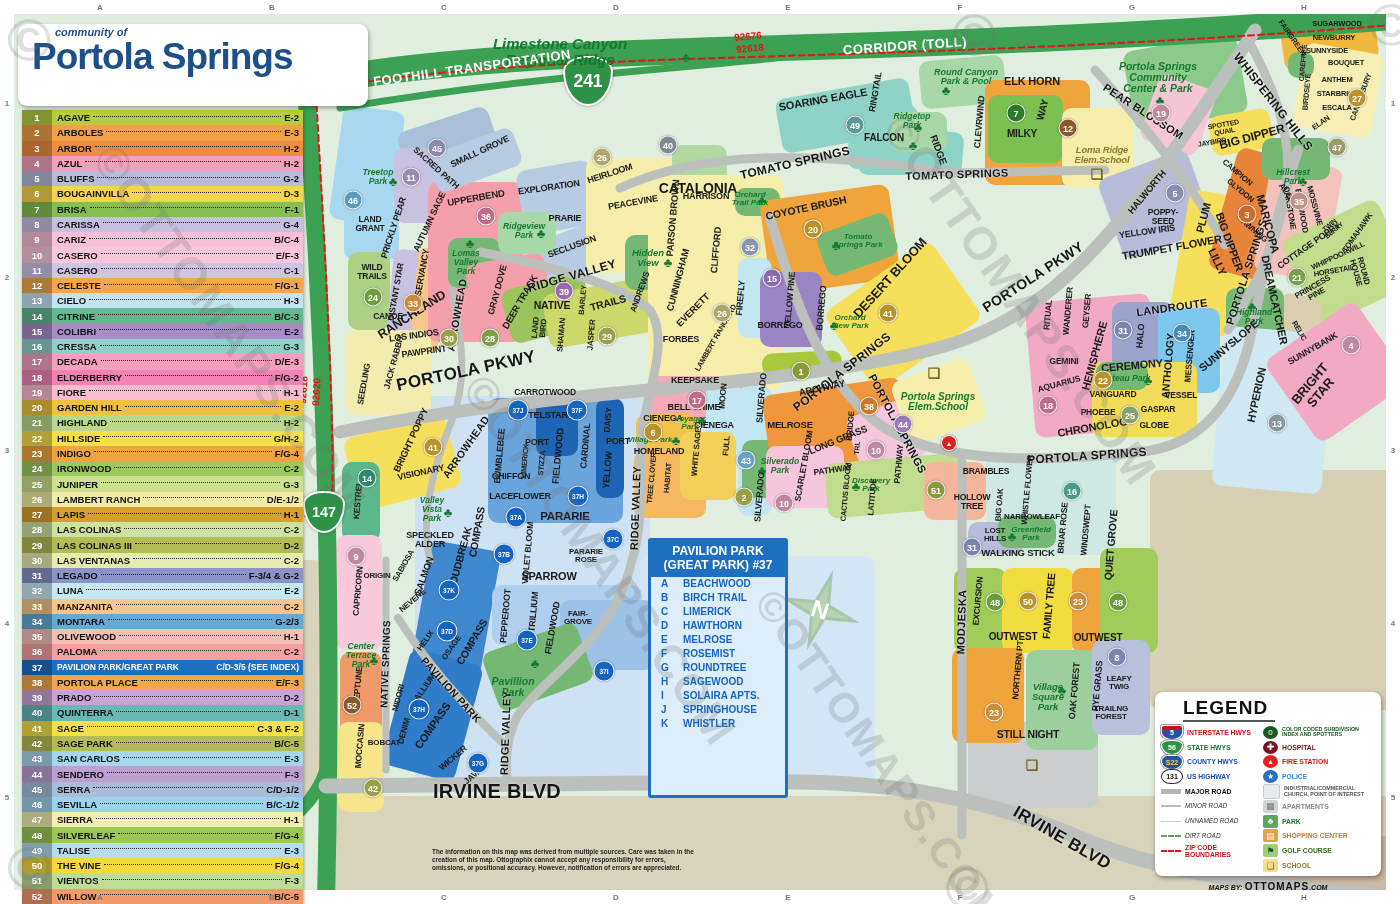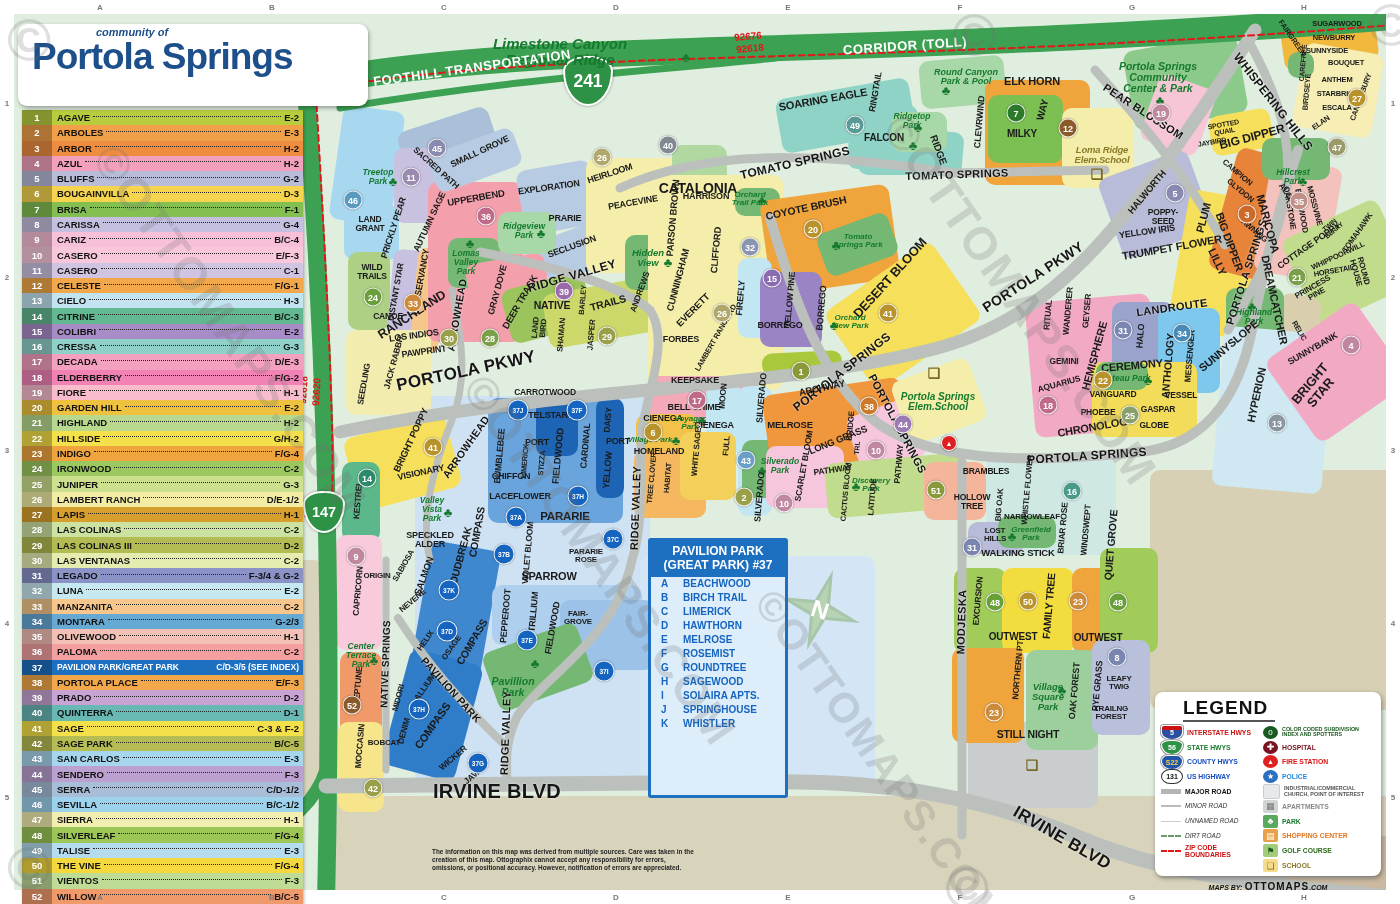--- a/index.html
+++ b/index.html
@@ -25,21 +25,21 @@
           align-items:center;justify-content:center;border:2.5px solid #fff;z-index:4;
           border-radius:46% 46% 50% 50% / 30% 30% 70% 70%;box-shadow:0 0 3px rgba(0,0,0,.4);}
   .poi{position:absolute;transform:translate(-50%,-50%);z-index:4;border-radius:50%;
        display:flex;align-items:center;justify-content:center;color:#fff;font-weight:bold;}
   
   .frame{position:absolute;background:#fff;z-index:5;}
   .gridlab{position:absolute;color:#7a7a7a;font-size:8px;font-weight:bold;z-index:9;transform:translate(-50%,-50%);}
   
   #titlecard{position:absolute;left:18px;top:24px;width:350px;height:82px;background:#fff;border-radius:9px;
              box-shadow:1px 2px 4px rgba(0,0,0,.35);z-index:7;padding:2px 0 0 14px;box-sizing:border-box;}
-  #community{font-size:11px;font-weight:bold;font-style:italic;color:#1d4f8a;margin-left:64px;}
+  #community{font-size:11px;font-weight:bold;font-style:italic;color:#1d4f8a;margin-left:23px;}
   #bigname{font-size:37px;font-weight:bold;color:#1d4f8a;letter-spacing:-1px;line-height:1;}
   #cityname{font-size:23px;font-weight:bold;color:#1d4f8a;letter-spacing:4px;line-height:1.05;}
   
   #sidebar{position:absolute;left:22px;top:110px;width:281px;z-index:6;box-shadow:1px 1px 3px rgba(0,0,0,.3);}
   .irow{display:flex;align-items:center;height:15.27px;font-weight:bold;font-size:9.5px;color:#111;}
   .irow .num{width:30px;flex:0 0 30px;text-align:center;color:#fff;font-size:9.5px;align-self:stretch;
              display:flex;align-items:center;justify-content:center;}
   .irow .nm{margin-left:5px;white-space:nowrap;}
   .irow .dots{flex:1;border-bottom:1.6px dotted #222;margin:0 3px 3px 3px;min-width:4px;}
   .irow .ref{margin-right:4px;white-space:nowrap;}

